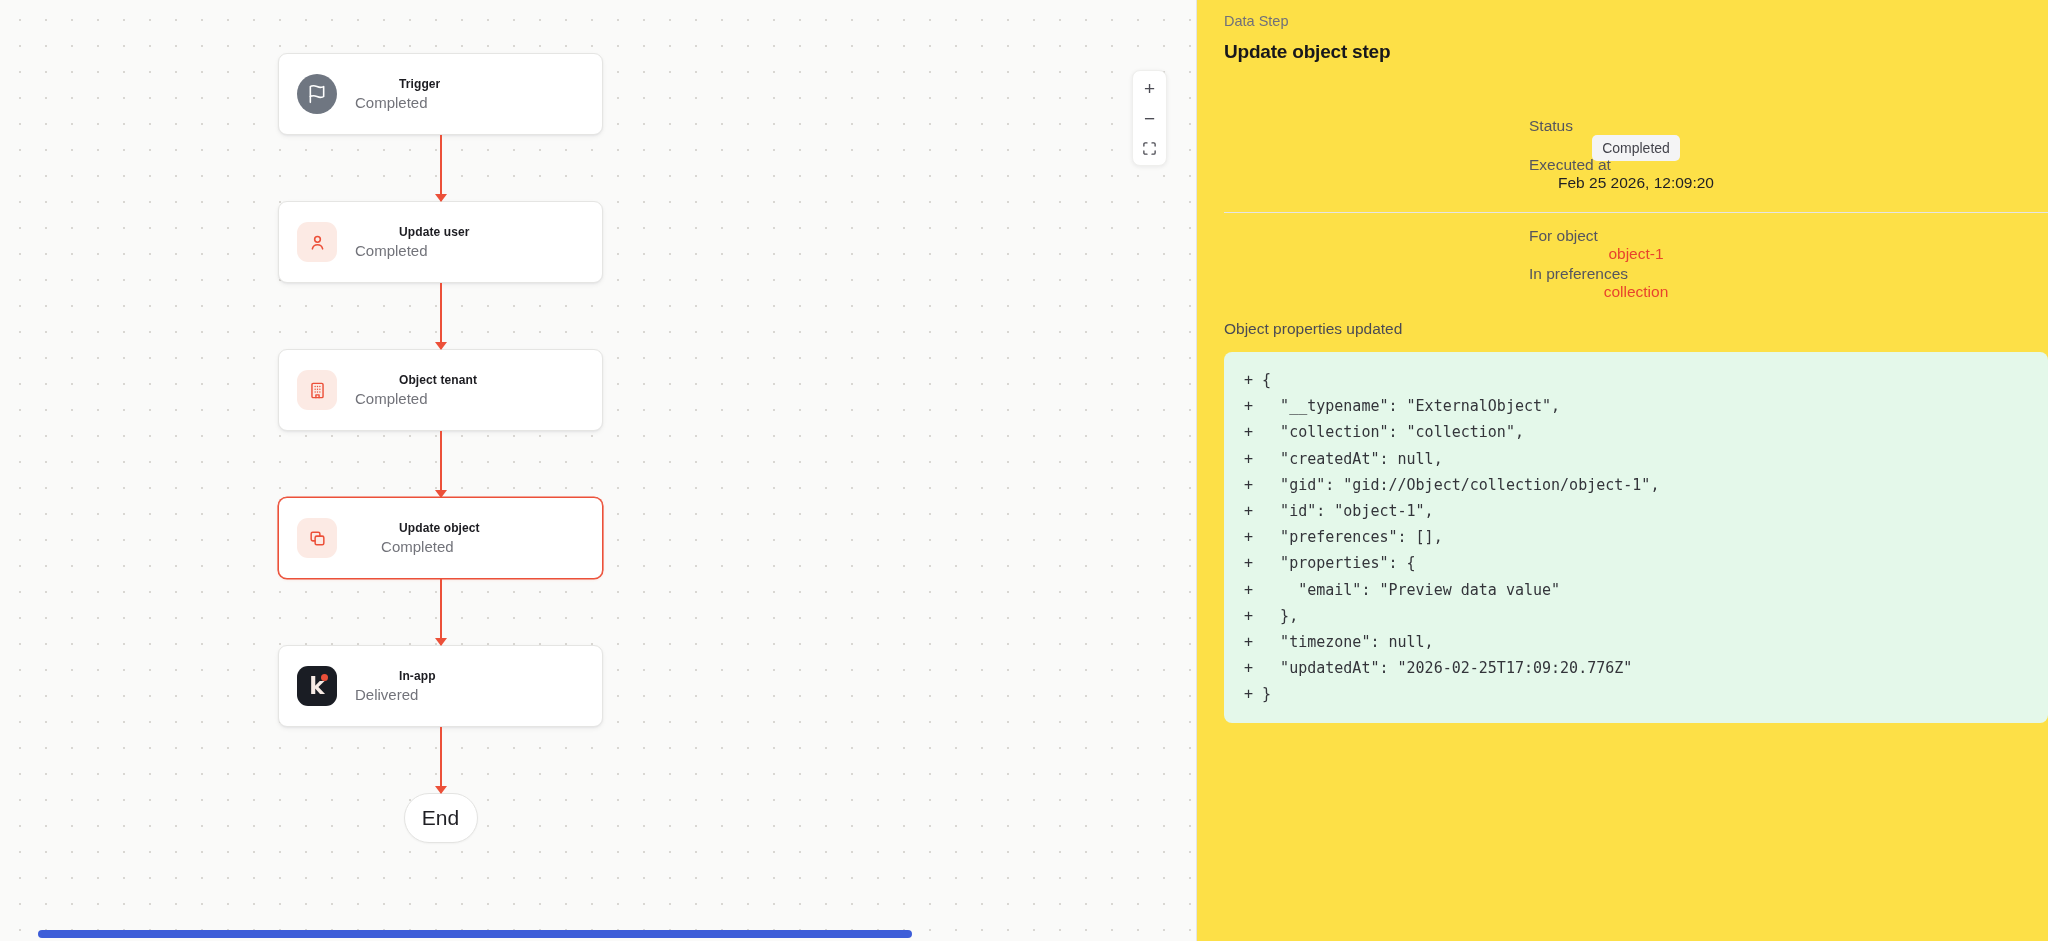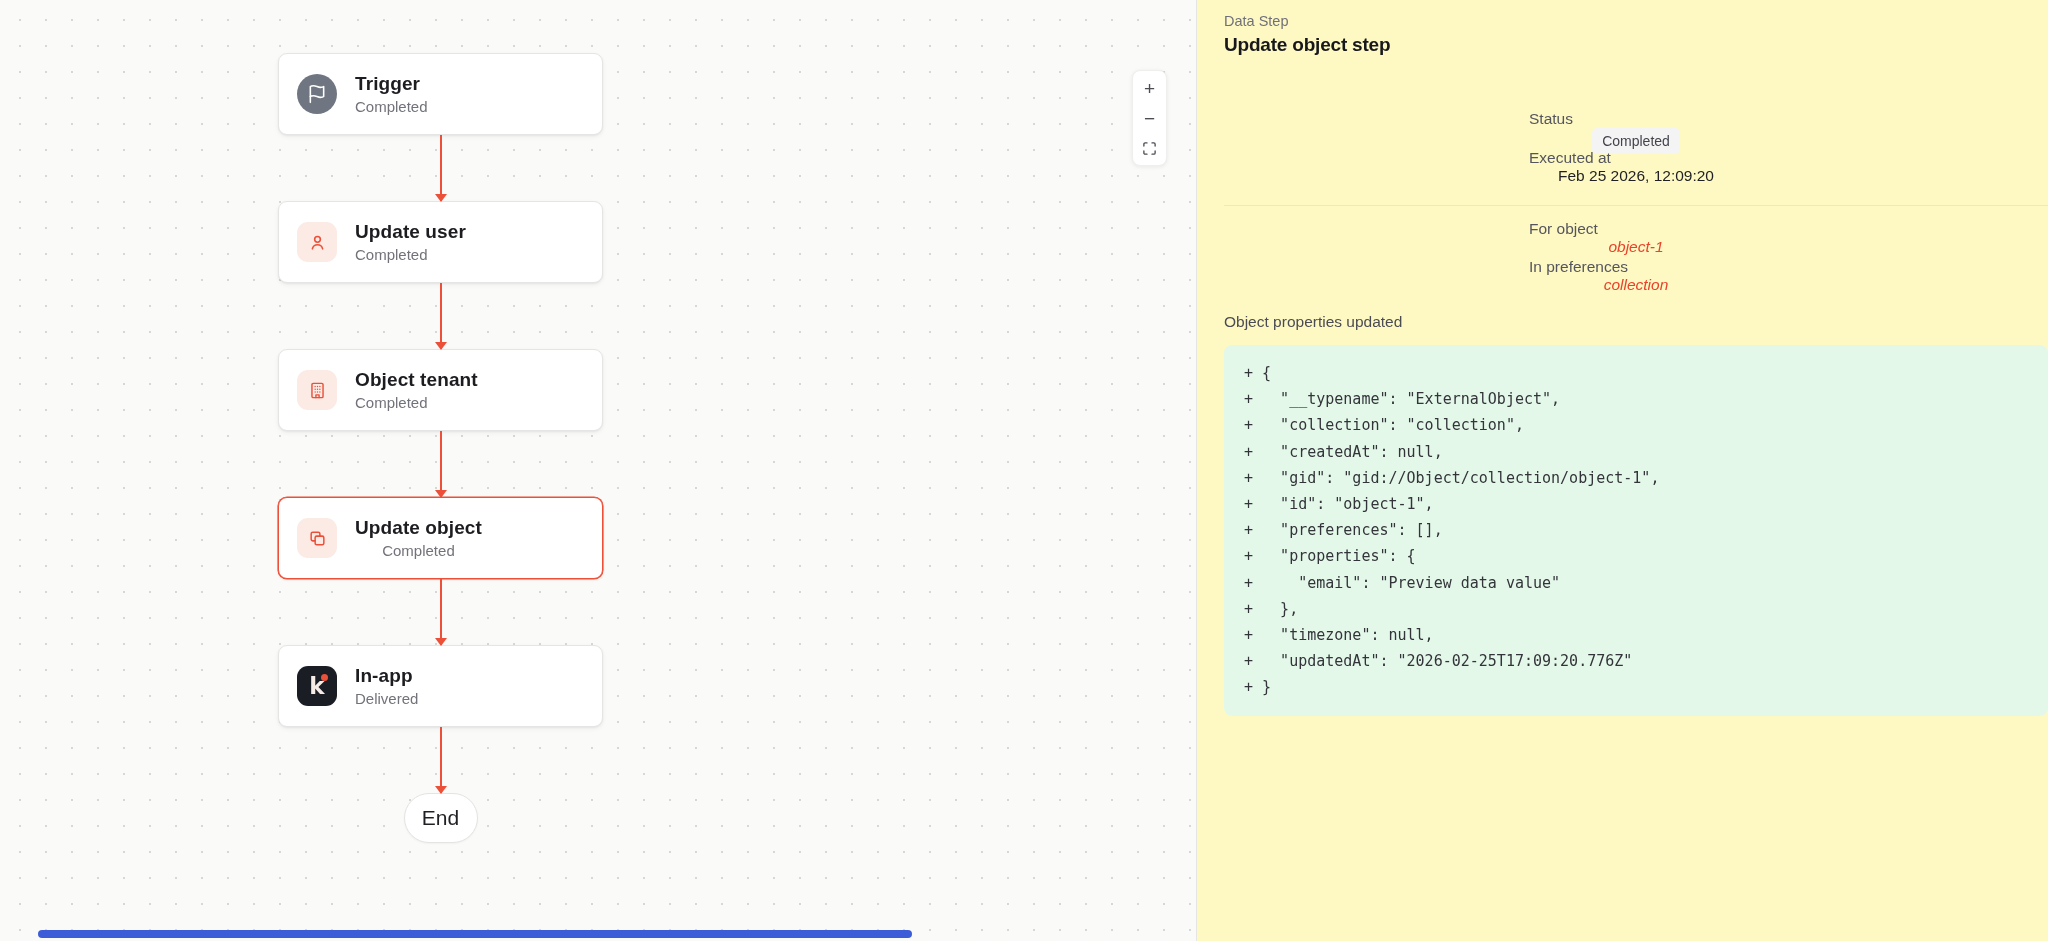--- a/index.html
+++ b/index.html
@@ -29,21 +29,21 @@
     width:40px;height:40px;flex:none;border-radius:11px;
     display:flex;align-items:center;justify-content:center;position:relative;
   }
   .node-icon.red{background:var(--iconbg);color:var(--accent);}
   .node-icon.gray{background:var(--triggerbg);border-radius:50%;color:#fff;}
   .node-icon.dark{background:var(--knockbg);color:#fff;}
   .node-icon svg{display:block;}
   .k-letter{font-weight:700;font-size:23px;color:#f7ece6;line-height:1;font-family:"DejaVu Sans",sans-serif;}
   .k-dot{position:absolute;top:8px;right:9px;width:7px;height:7px;border-radius:50%;background:var(--accent);}
   .node-text{margin-left:18px;display:flex;flex-direction:column;gap:3px;}
-  .node-title{font-size:19px;font-weight:600;color:#1c1c21;letter-spacing:.1px;}
+  .node-title{font-size:12px;font-weight:600;color:#1c1c21;letter-spacing:.1px;margin-left:44px;}
   .node-status{font-size:15px;color:#72737a;}
   .connector{height:66px;width:2px;background:var(--accent);position:relative;flex:none;margin:0;}
   .connector .arrowhead{
     position:absolute;bottom:-1px;left:50%;transform:translateX(-50%);
     width:0;height:0;border-left:6px solid transparent;border-right:6px solid transparent;
     border-top:8px solid var(--accent);
   }
   .end-pill{
     width:74px;height:50px;box-sizing:border-box;flex:none;
     background:#fff;border:1px solid #e4e4e2;border-radius:26px;
@@ -66,35 +66,35 @@
   .zoom-btn svg{display:block;}
 
   
   .hscrollbar{
     position:absolute;left:38px;bottom:3px;width:874px;height:8px;
     background:var(--scrollbar);border-radius:4px;
   }
 
   
   .panel{
-    flex:1;box-sizing:border-box;background:#fef9c3;border-left:1px solid #e5e5e4;
+    flex:1;box-sizing:border-box;background:#fde047;border-left:1px solid #e5e5e4;
     padding:12px 0 0 27px;position:relative;overflow:hidden;
   }
   .kicker{font-size:14.5px;color:#70707a;line-height:18px;}
-  .panel-title{font-size:19px;font-weight:700;color:#17171c;margin-top:2px;line-height:26px;letter-spacing:-.2px;}
+  .panel-title{font-size:19px;font-weight:700;color:#17171c;margin-top:9px;line-height:26px;letter-spacing:-.2px;}
   .meta-rows{margin-top:52px;}
   .row{display:flex;align-items:center;height:39px;flex-direction:column;}
   .row-links .row{height:38px;align-items:center;}
   .row-label{width:214px;flex:none;font-size:15.5px;color:#55555e;}
   .row-value{font-size:15.5px;color:#1f1f24;}
   .badge{
     display:inline-block;background:#f4f4f5;border-radius:5px;
     padding:5px 10px;font-size:14px;color:#44444c;
   }
-  .link{color:var(--link);cursor:pointer;text-decoration:none;font-style:italic;}
+  .link{color:var(--link);cursor:pointer;text-decoration:none;}
   .divider{height:1px;background:#e5e5e4;margin:17px 0 14px 0;width:100%;}
   .diff-title{font-size:15.5px;color:#4b4b54;margin-top:16px;line-height:20px;}
   .diff{
     margin-top:13px;background:var(--diffbg);border-radius:8px;
     padding:15px 0 15px 20px;width:100%;box-sizing:border-box;
   }
   .code-line{
     font-family:"DejaVu Sans Mono","Liberation Mono",monospace;
     font-size:15px;line-height:26.2px;color:#33343a;white-space:pre;
   }

